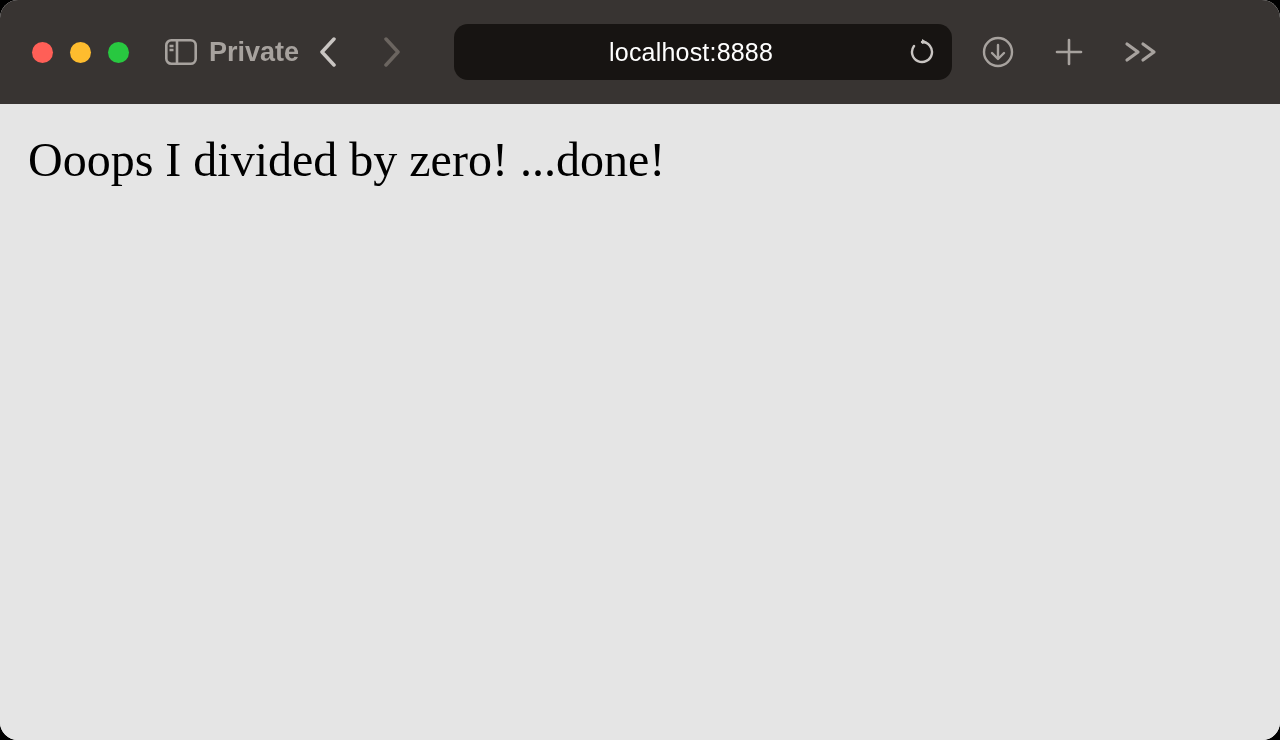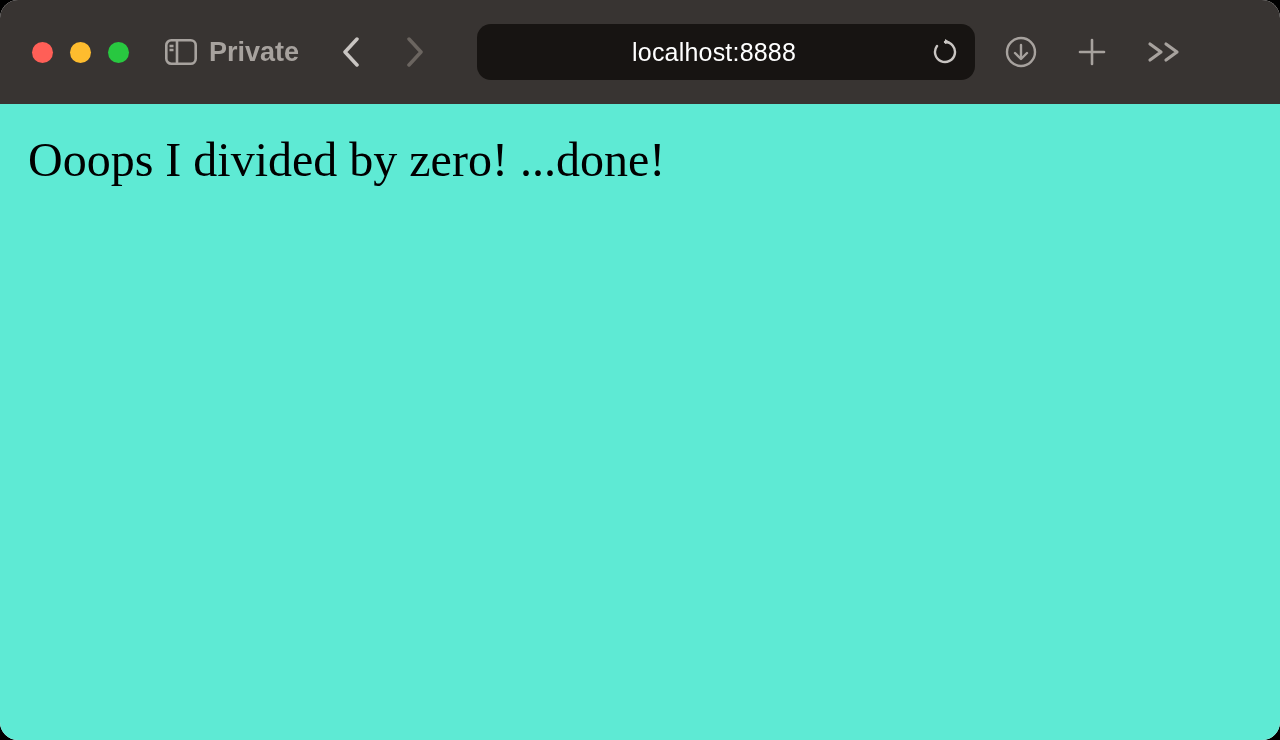--- a/index.html
+++ b/index.html
@@ -46,21 +46,21 @@
     .tl-yellow { background: #febc2e; }
     .tl-green { background: #28c840; }
 
     .sidebar-btn {
       display: flex;
       align-items: center;
       gap: 12px;
       color: #a7a29e;
       font-size: 27px;
       font-weight: 600;
-      margin-right: 38px;
+      margin-right: 15px;
       cursor: default;
     }
     .sidebar-icon svg {
       width: 32px;
       height: 26px;
       display: block;
     }
     .nav-buttons {
       display: flex;
       align-items: center;
@@ -114,21 +114,21 @@
       color: #a7a29e;
       display: flex;
       align-items: center;
       justify-content: center;
       cursor: pointer;
     }
     .icon-btn svg { display:block; }
 
     .content {
       flex: 1;
-      background: #5eead4;
+      background: #e5e5e5;
       padding: 30px 28px;
     }
     .page-text {
       font-family: "Times New Roman", Times, serif;
       font-size: 48px;
       color: #000;
       font-weight: 400;
       line-height: 1.1;
     }
   </style>

